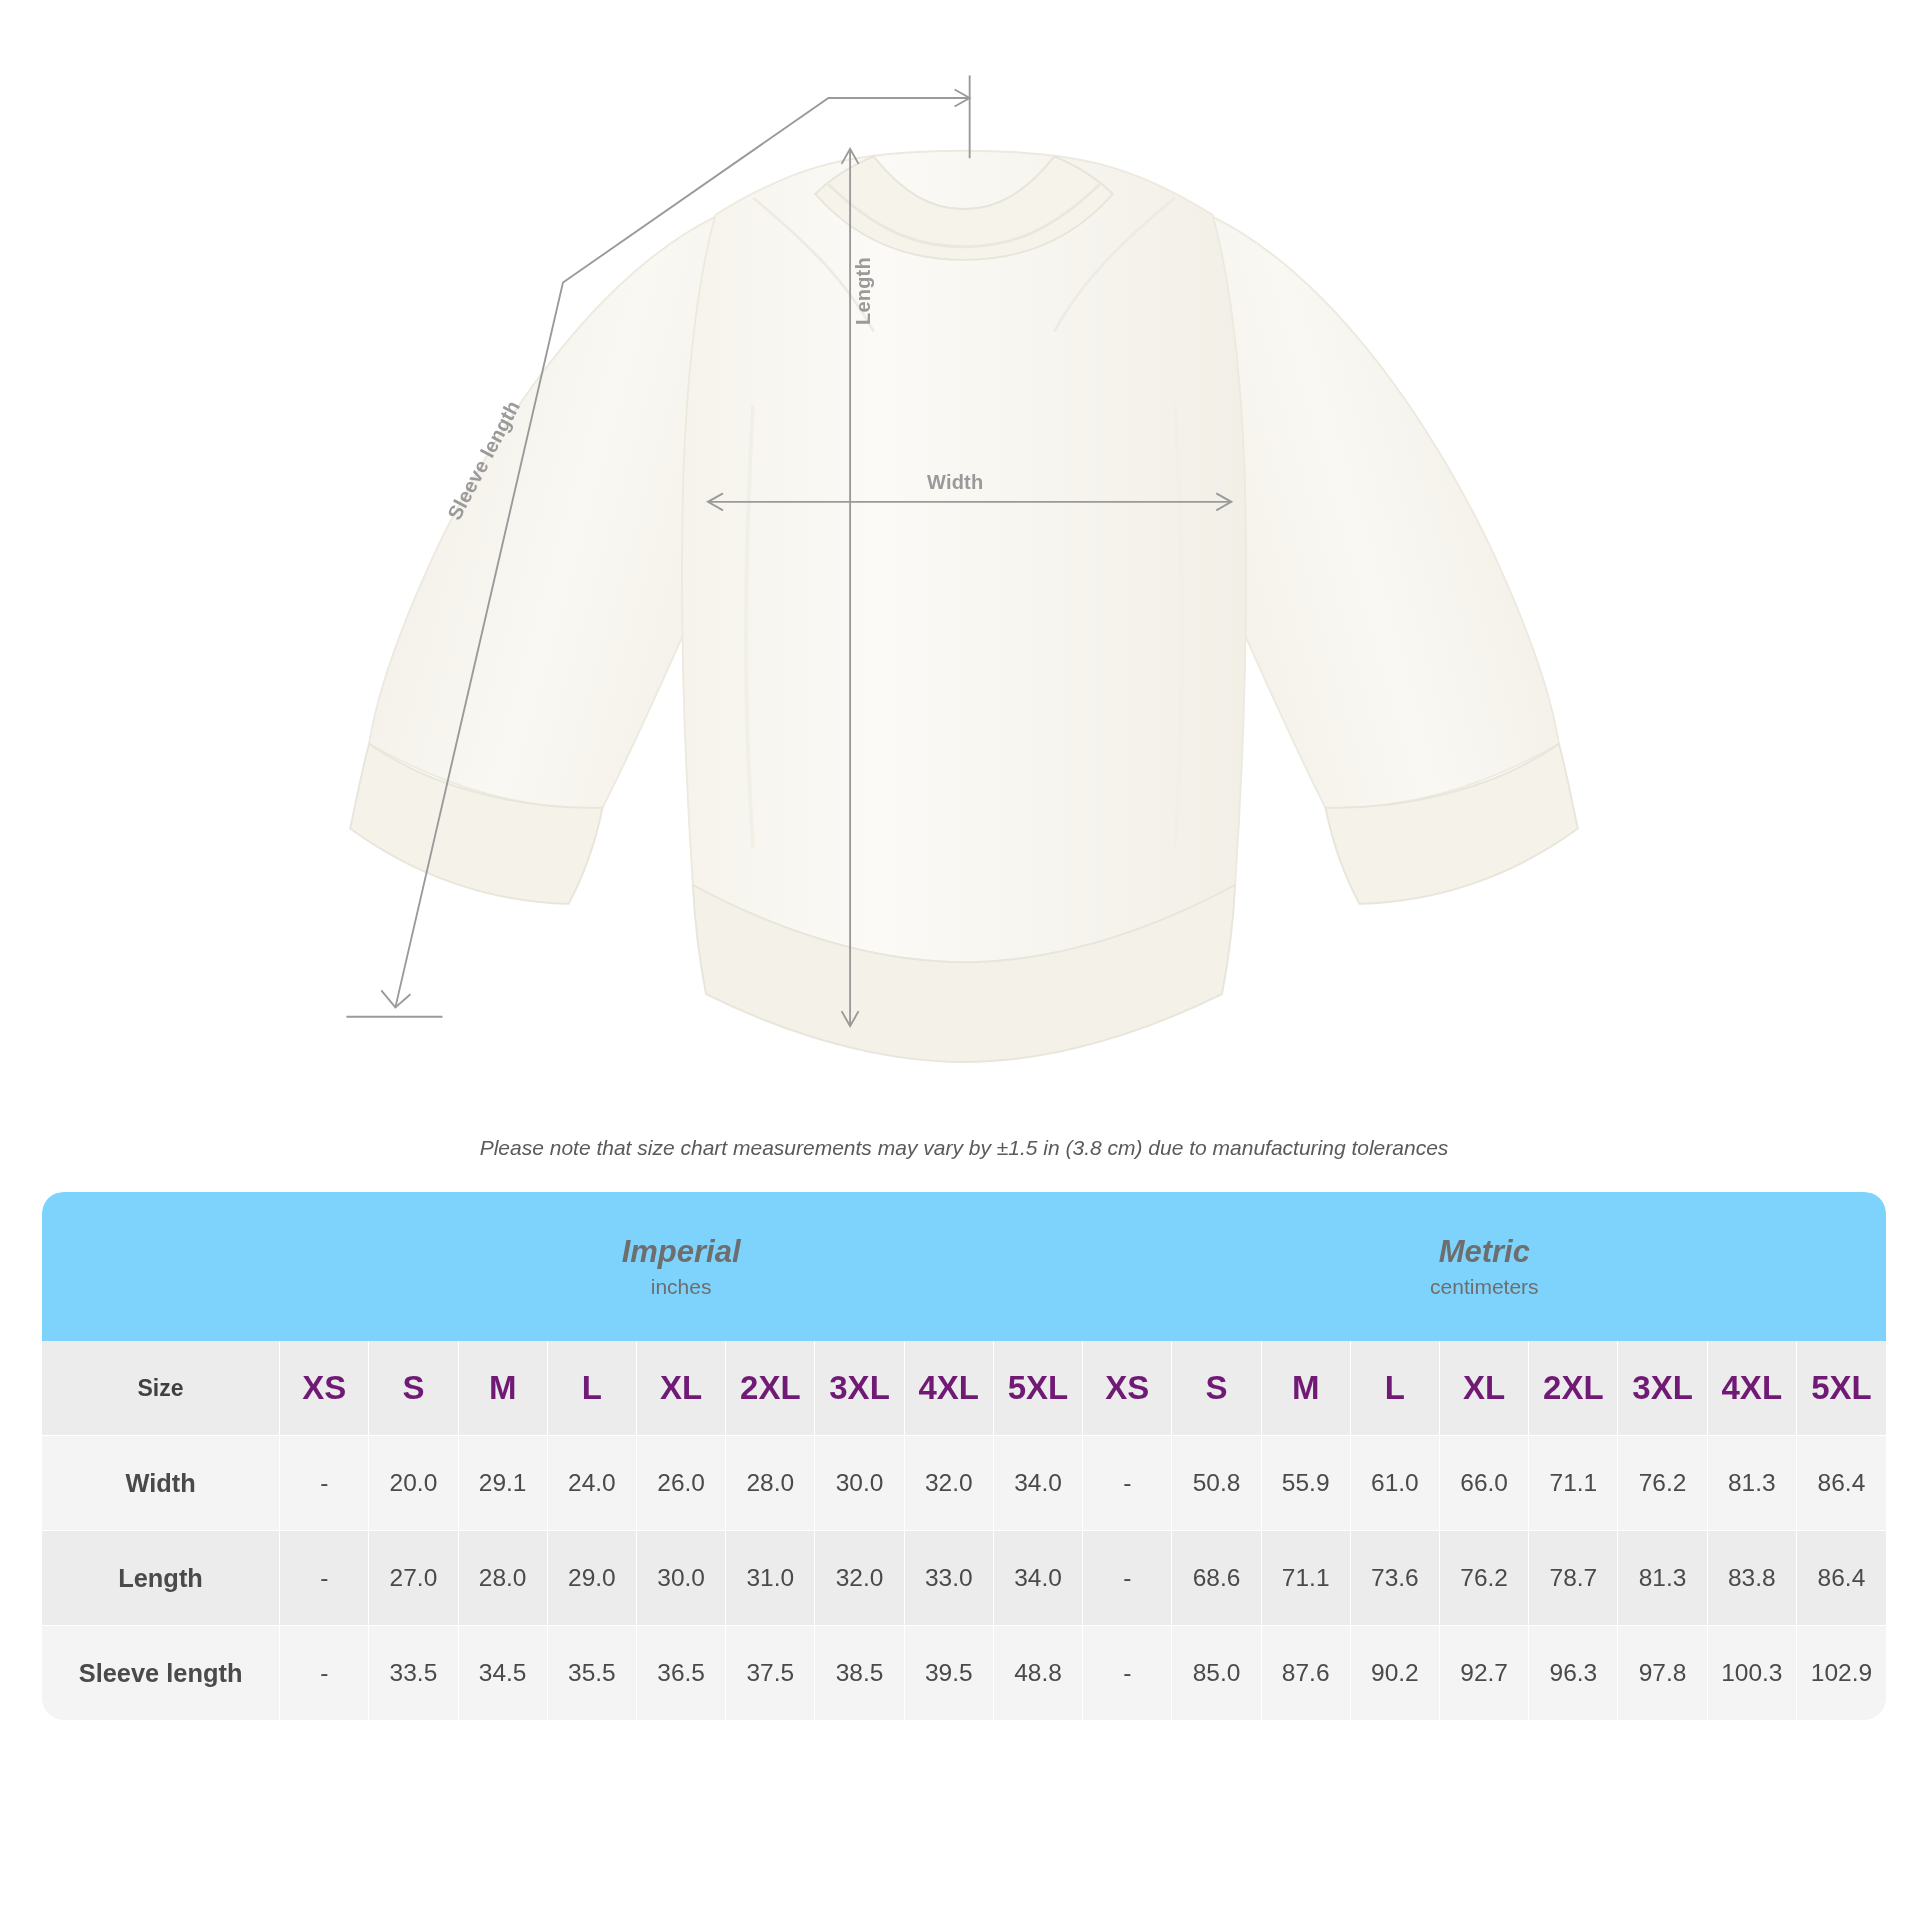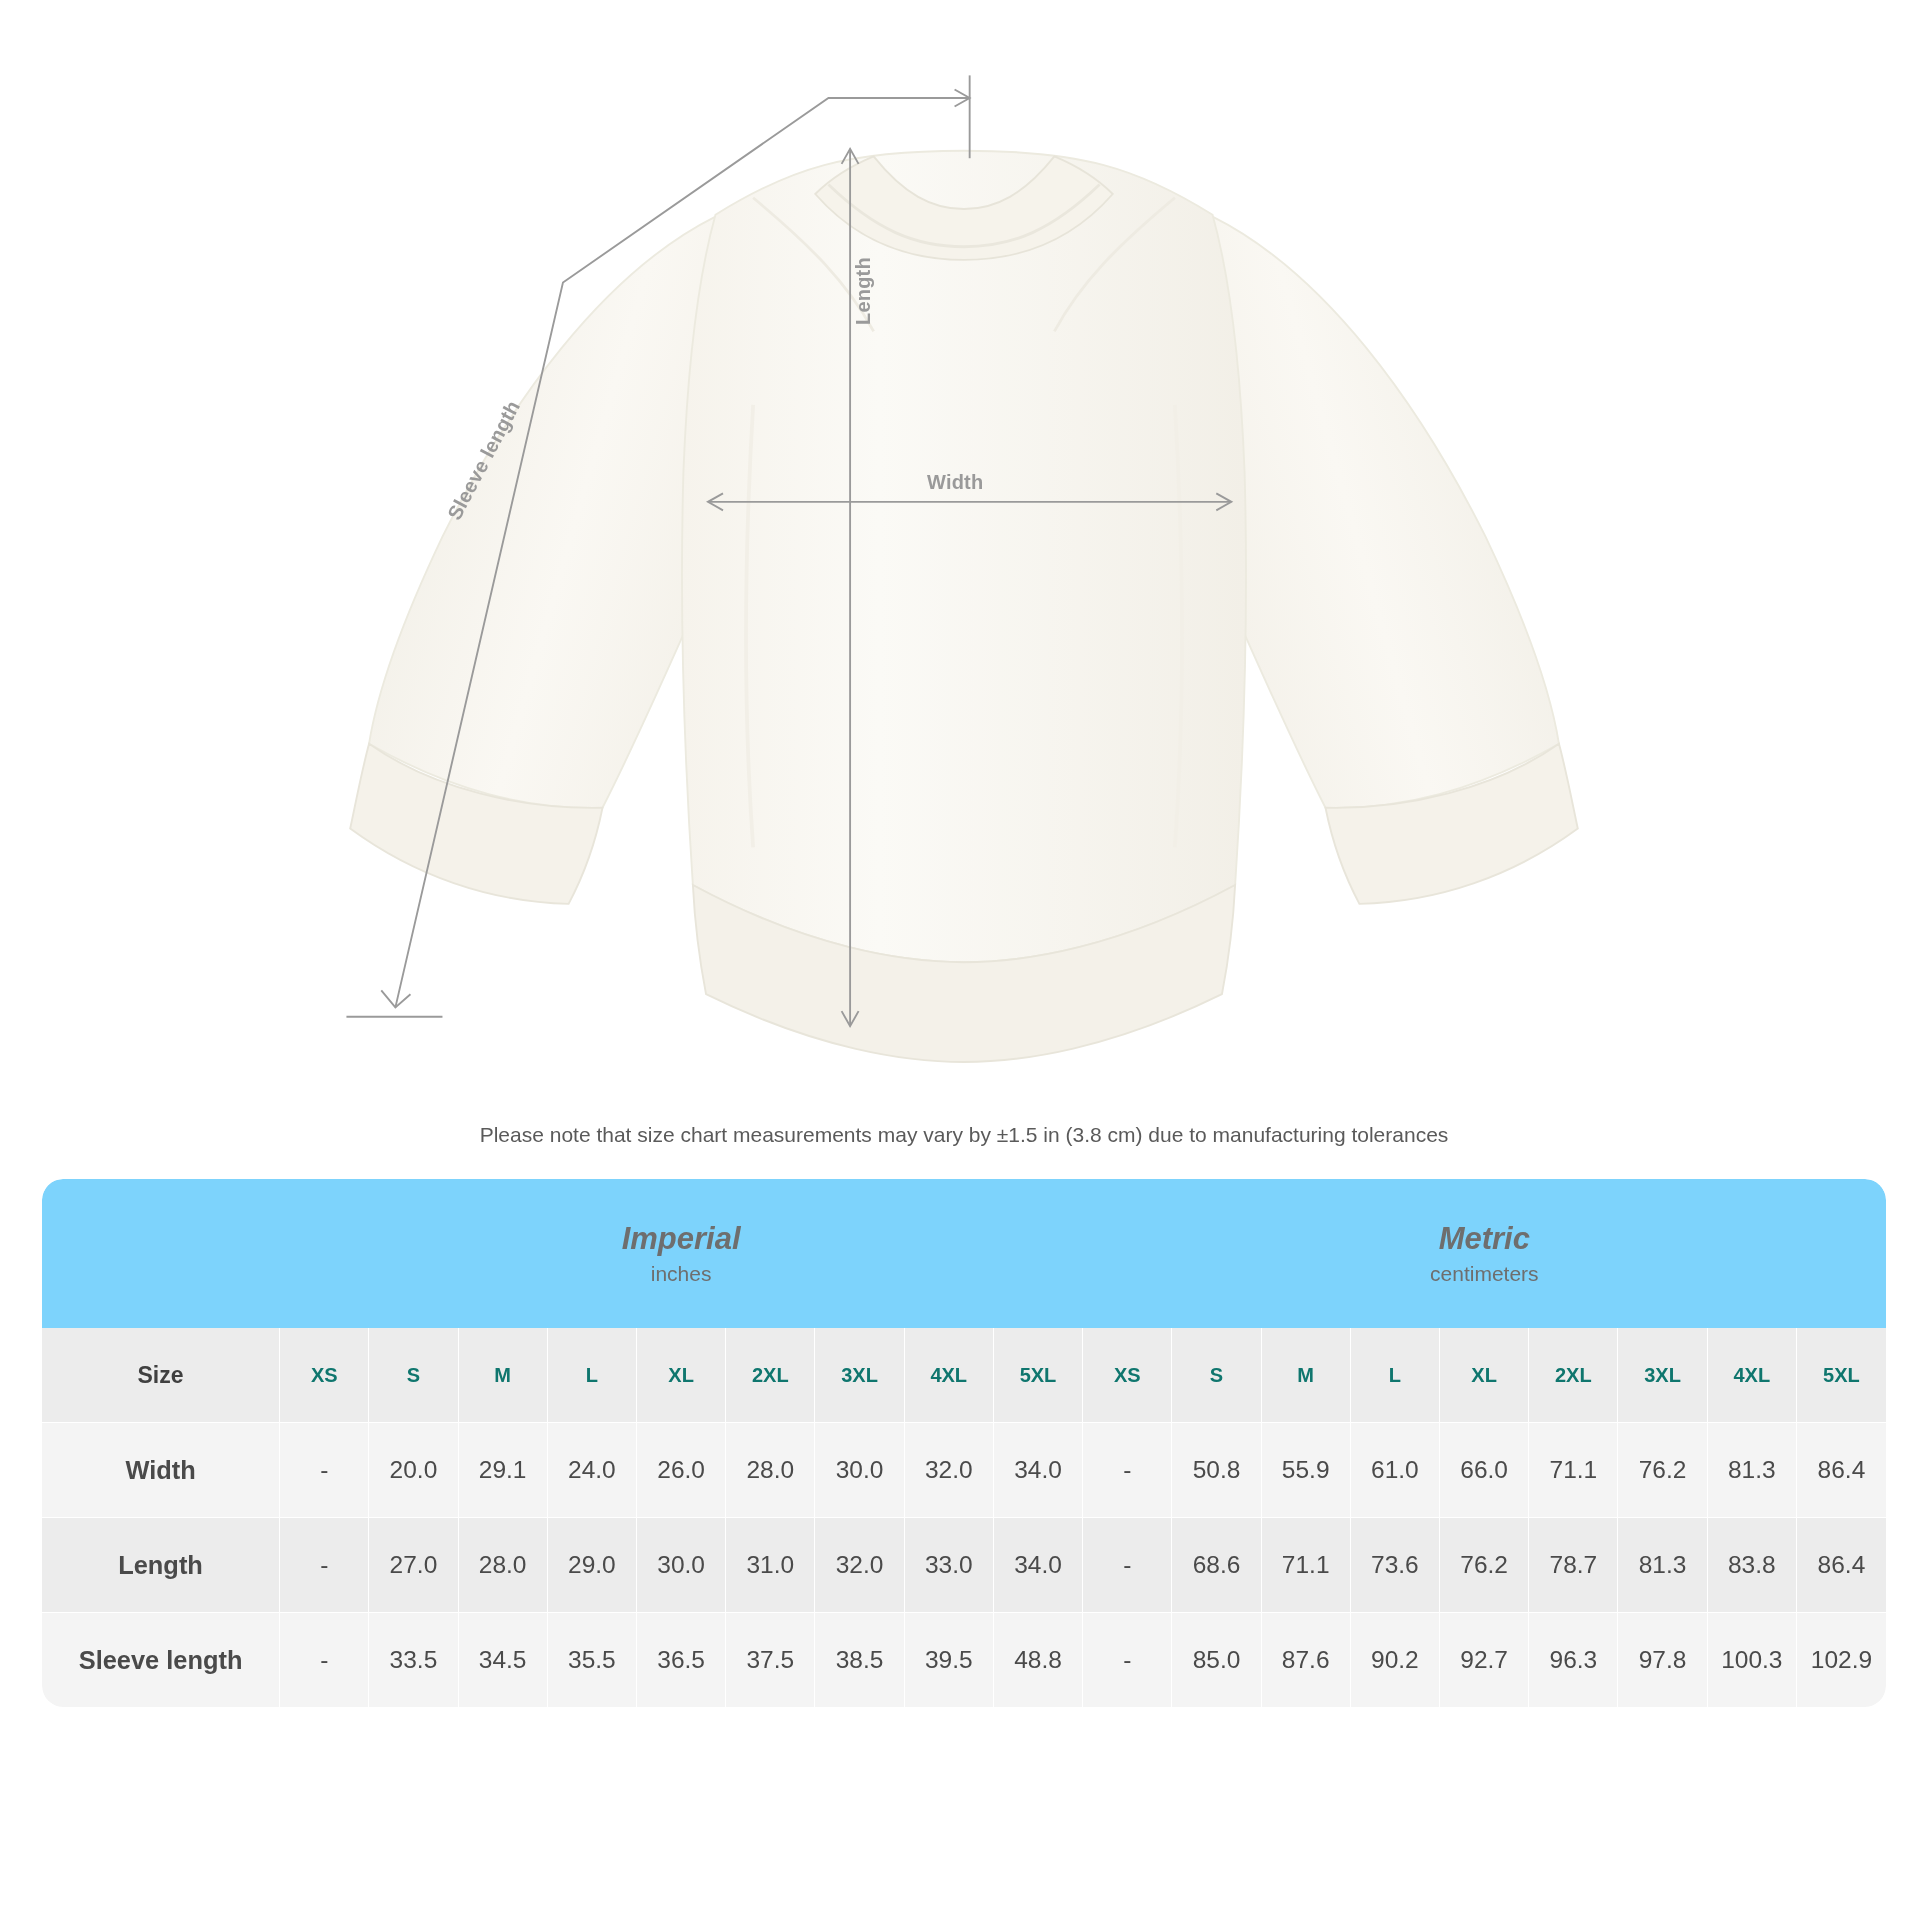--- a/index.html
+++ b/index.html
@@ -64,22 +64,23 @@
   }
   .chart-title {
     font-size: 39px;
     font-weight: bold;
     color: #2f2f2f;
     margin: 0;
     letter-spacing: -0.2px;
   }
   .chart-note {
     font-size: 21px;
+    font-style: italic;
     color: #5a5a5a;
-    margin-top: 12px;
+    margin-top: 25px;
   }
 
   
   .table-wrap {
     margin: 32px auto 0 auto;
     width: 1844px;
   }
   table.size-table {
     border-collapse: collapse;
     width: 100%;
@@ -113,23 +114,23 @@
     font-size: 21px;
     color: #6e6e6e;
     margin-top: 5px;
   }
 
   .size-row td {
     background: #ececec;
     height: 94px;
     text-align: center;
     vertical-align: middle;
-    font-size: 20px;
-    font-weight: bold;
-    color: #0f766e;
+    font-size: 33px;
+    font-weight: bold;
+    color: #701a75;
     border-right: 1.9px solid #ffffff;
   }
   .size-row td:last-child { border-right: none; }
   .size-row td.row-head {
     font-size: 23px;
     color: #404040;
   }
 
   .data-row td {
     height: 94px;

